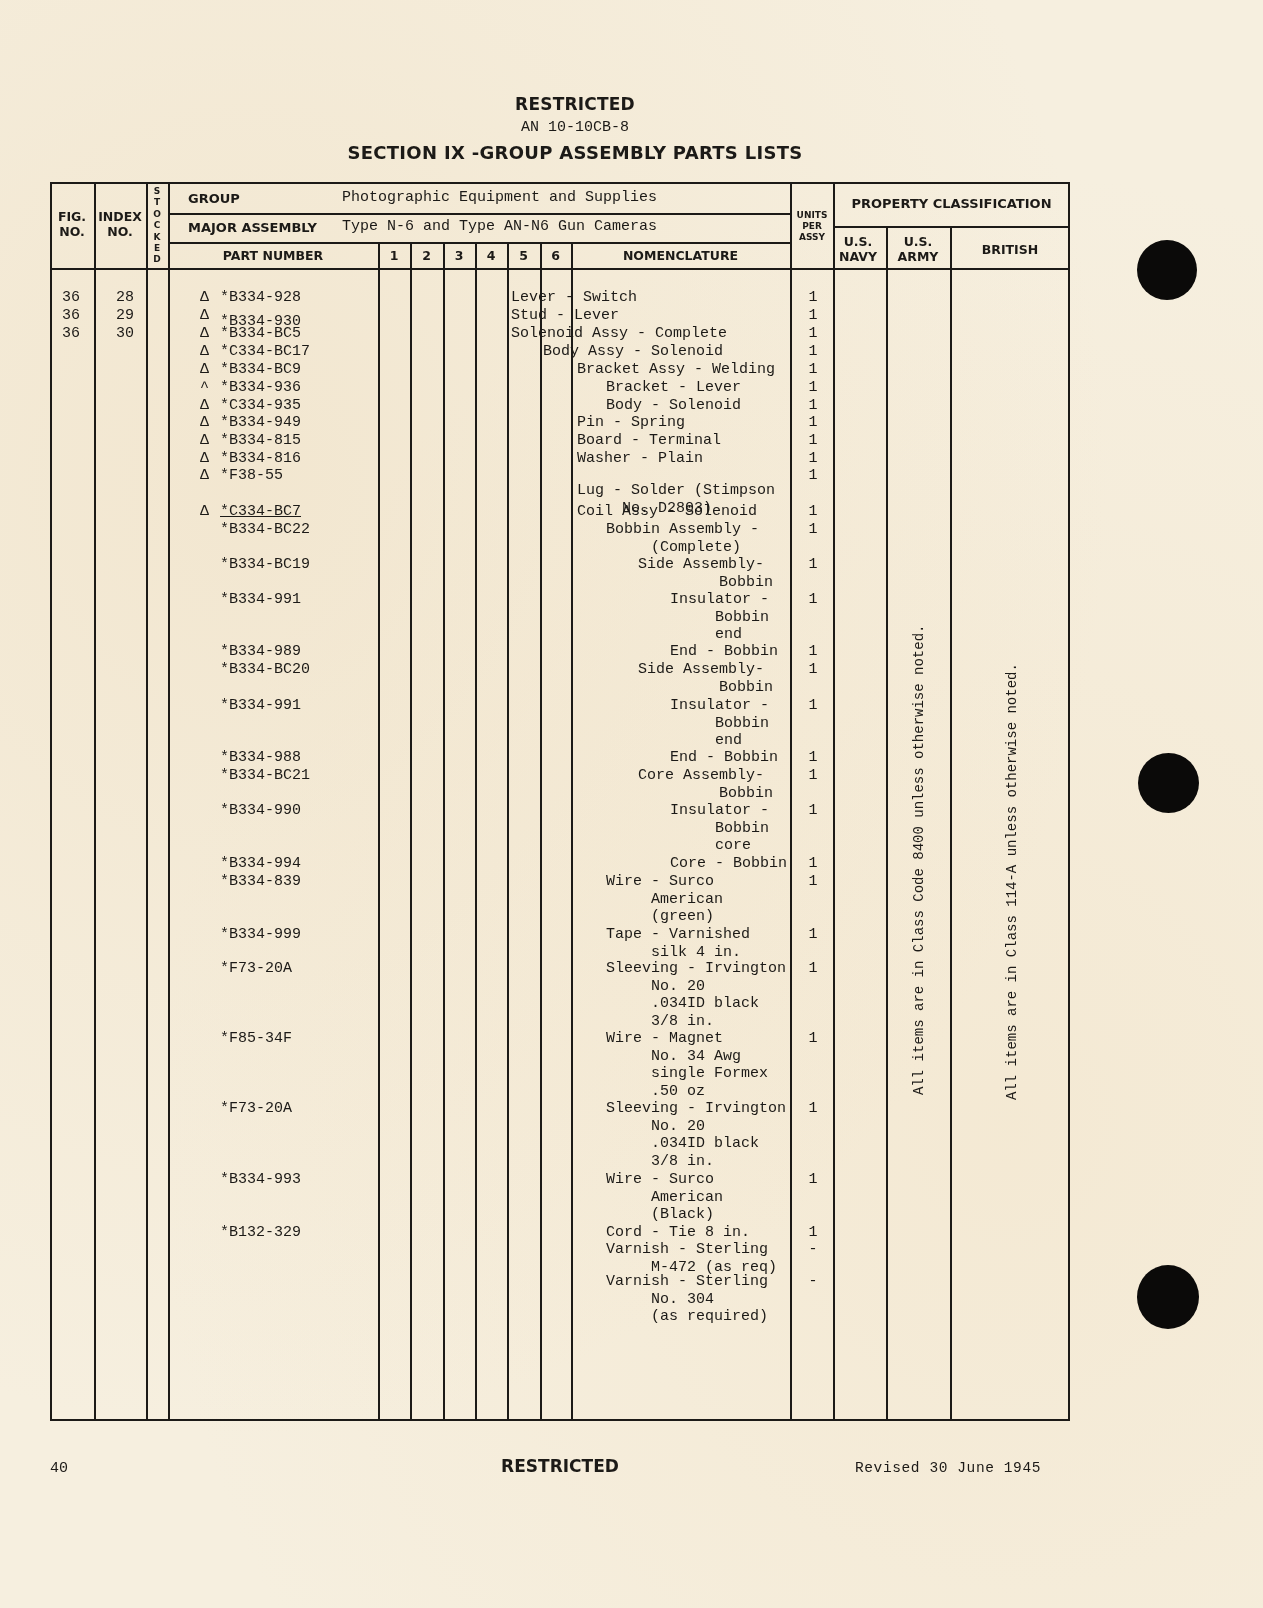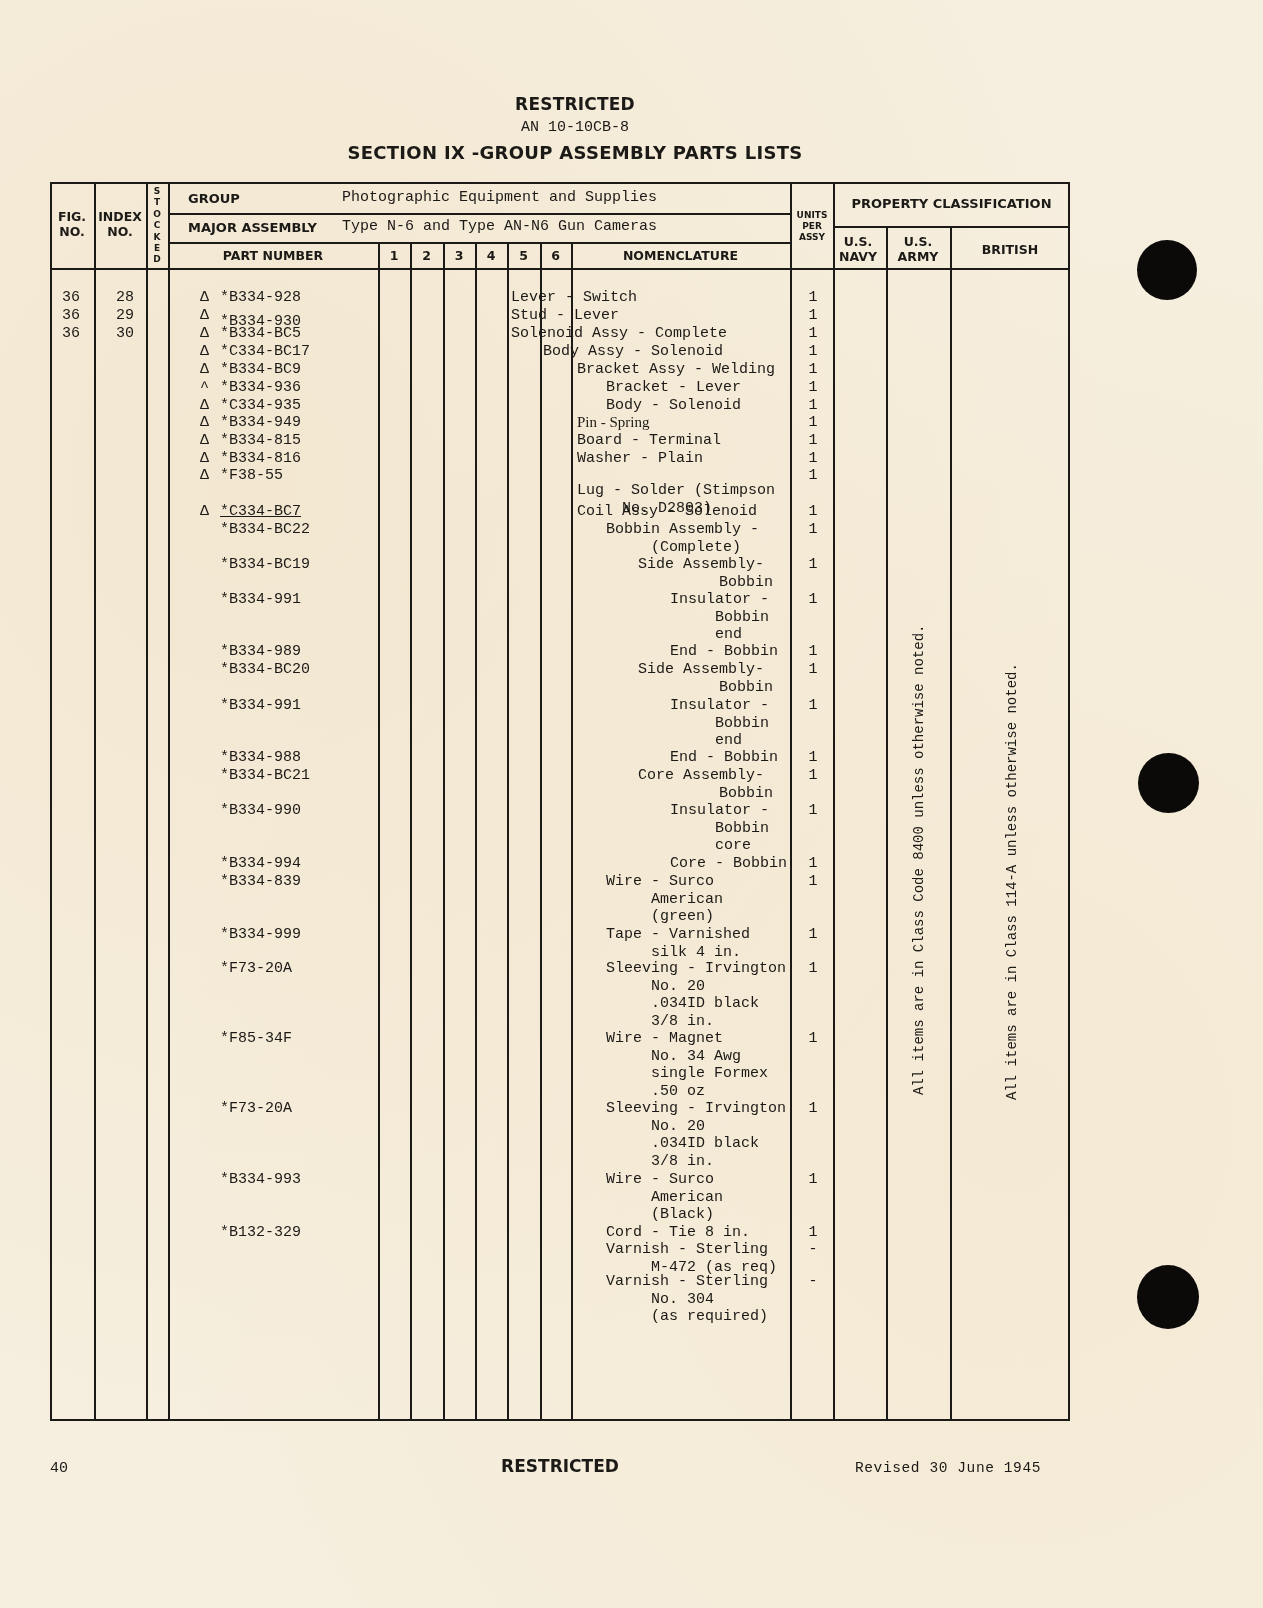--- a/index.html
+++ b/index.html
@@ -146,21 +146,21 @@
     <div class="row mono fig" style="top: 397px;"></div>
     <div class="row mono idx" style="top: 397px;"></div>
     <div class="row mono tri" style="top: 397px;">Δ</div>
     <div class="row mono pn" style="top: 397px;">*C334-935</div>
     <div class="row mono nom" style="top: 397px; left: 606px; width: 184px;">Body - Solenoid</div>
     <div class="row mono units" style="top: 397px;">1</div>
     <div class="row mono fig" style="top: 414px;"></div>
     <div class="row mono idx" style="top: 414px;"></div>
     <div class="row mono tri" style="top: 414px;">Δ</div>
     <div class="row mono pn" style="top: 414px;">*B334-949</div>
-    <div class="row mono nom" style="top: 414px; left: 577px; width: 213px; font-family: Liberation Serif, serif;">Pin - Spring</div>
+    <div class="row mono nom" style="top: 414px; left: 577px; width: 213px;">Pin - Spring</div>
     <div class="row mono units" style="top: 414px;">1</div>
     <div class="row mono fig" style="top: 432px;"></div>
     <div class="row mono idx" style="top: 432px;"></div>
     <div class="row mono tri" style="top: 432px;">Δ</div>
     <div class="row mono pn" style="top: 432px;">*B334-815</div>
     <div class="row mono nom" style="top: 432px; left: 577px; width: 213px;">Board - Terminal</div>
     <div class="row mono units" style="top: 432px;">1</div>
     <div class="row mono fig" style="top: 450px;"></div>
     <div class="row mono idx" style="top: 450px;"></div>
     <div class="row mono tri" style="top: 450px;">Δ</div>

